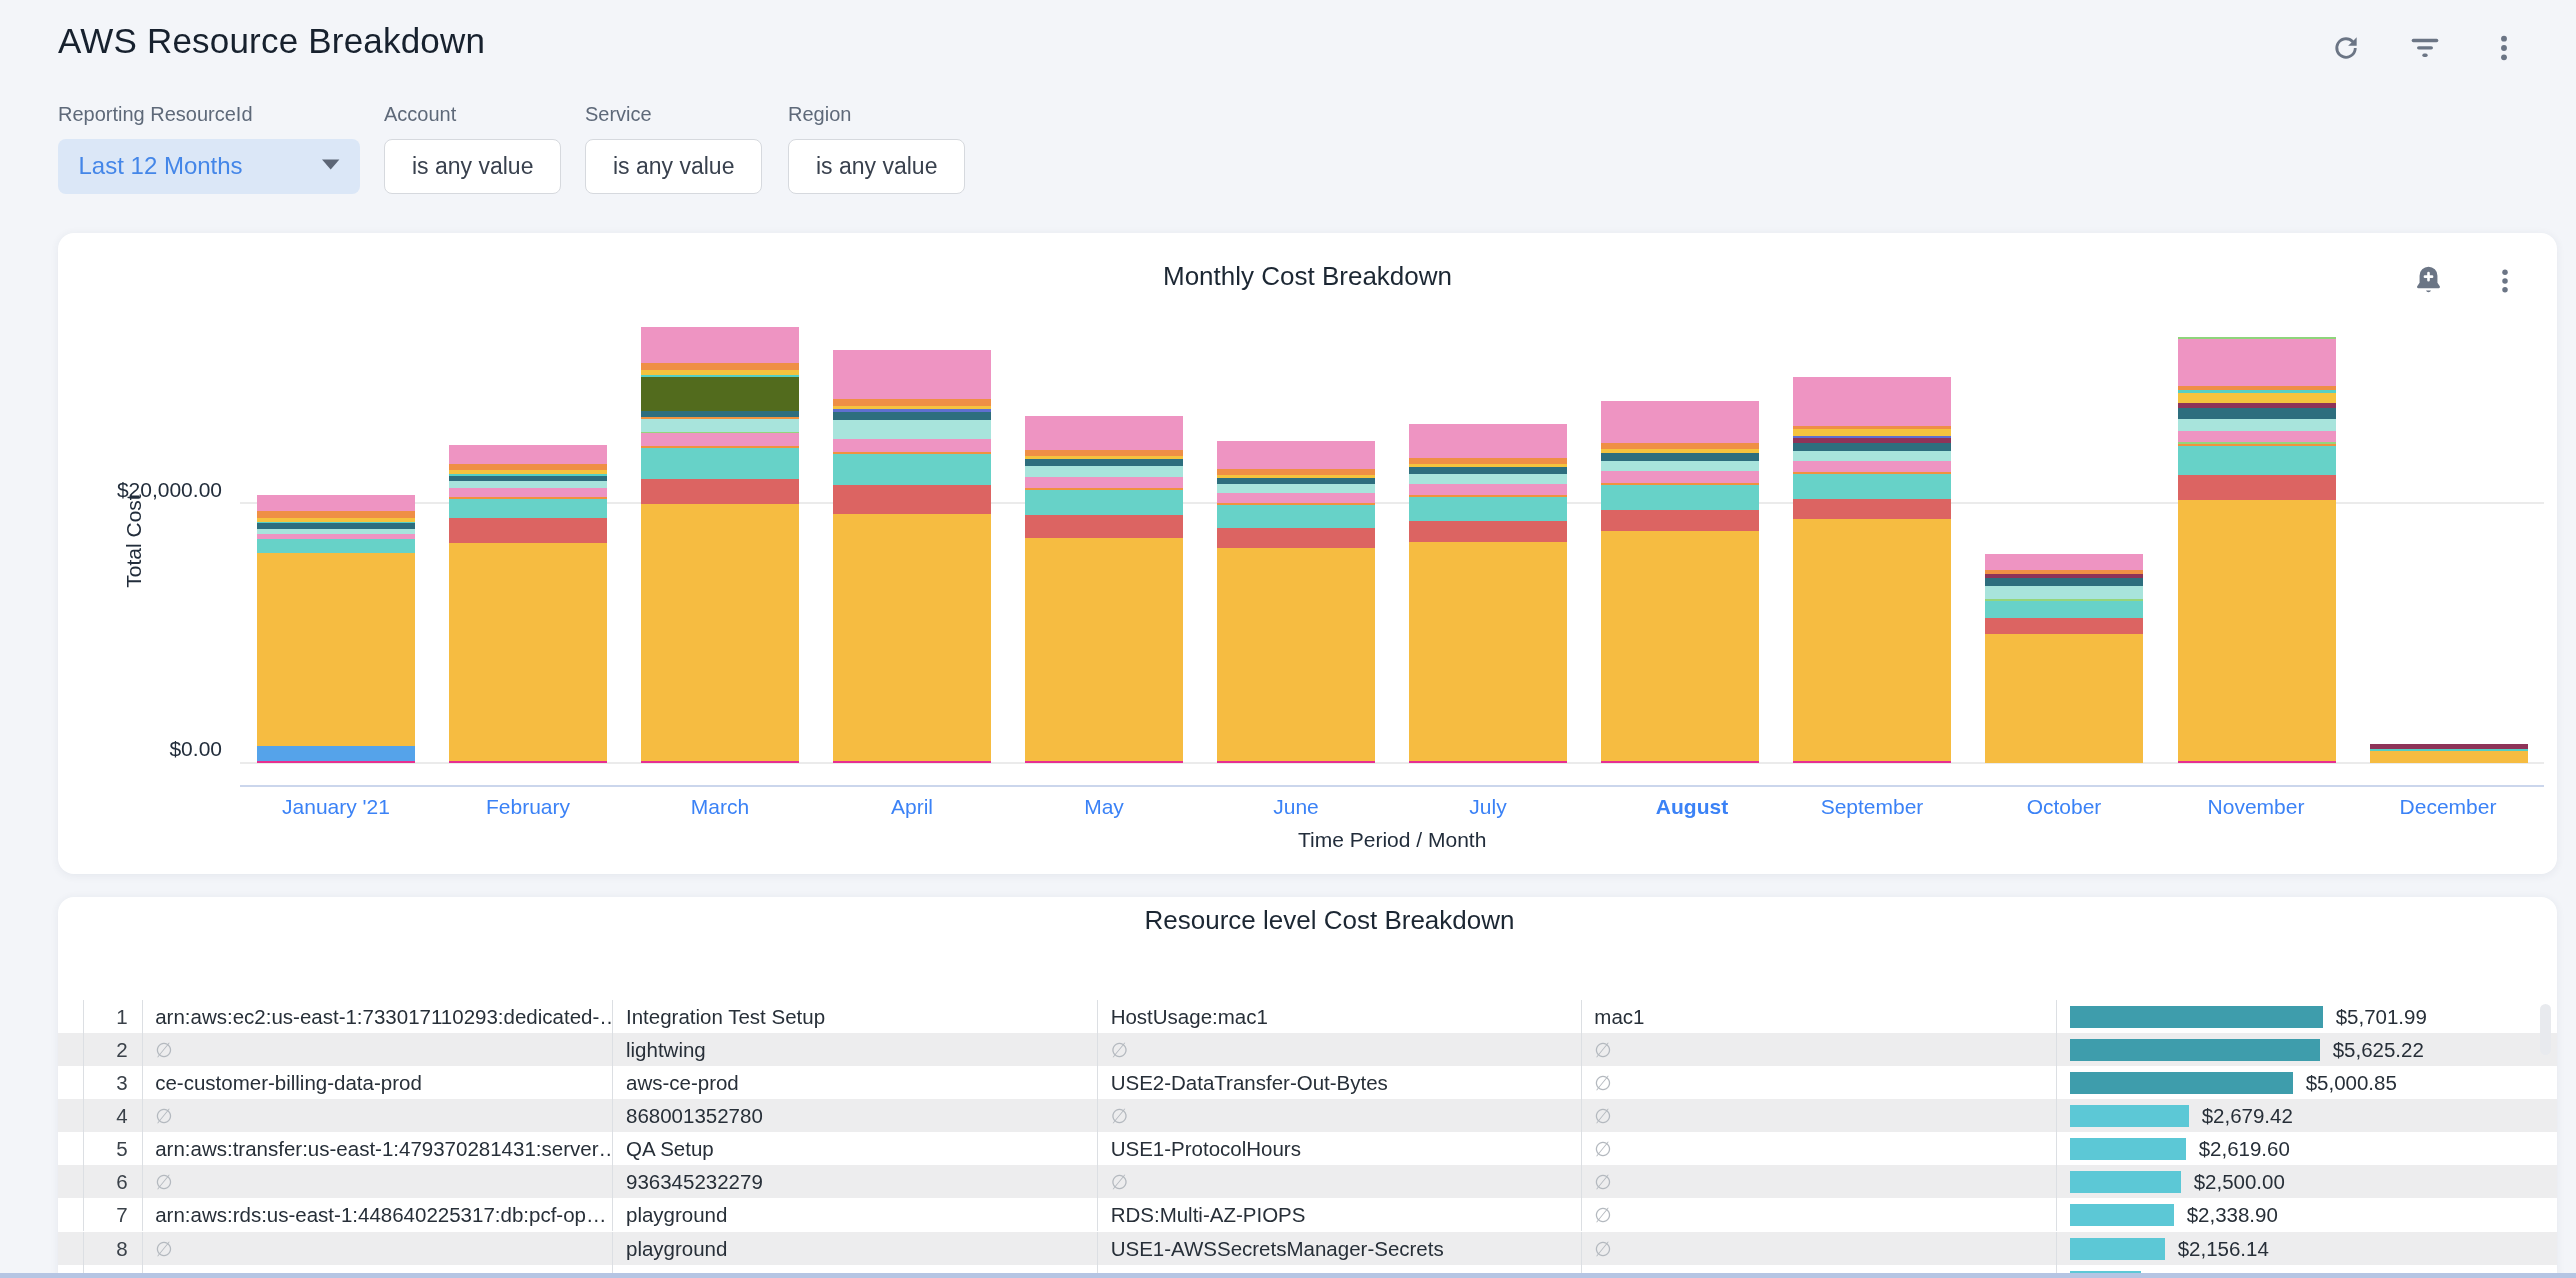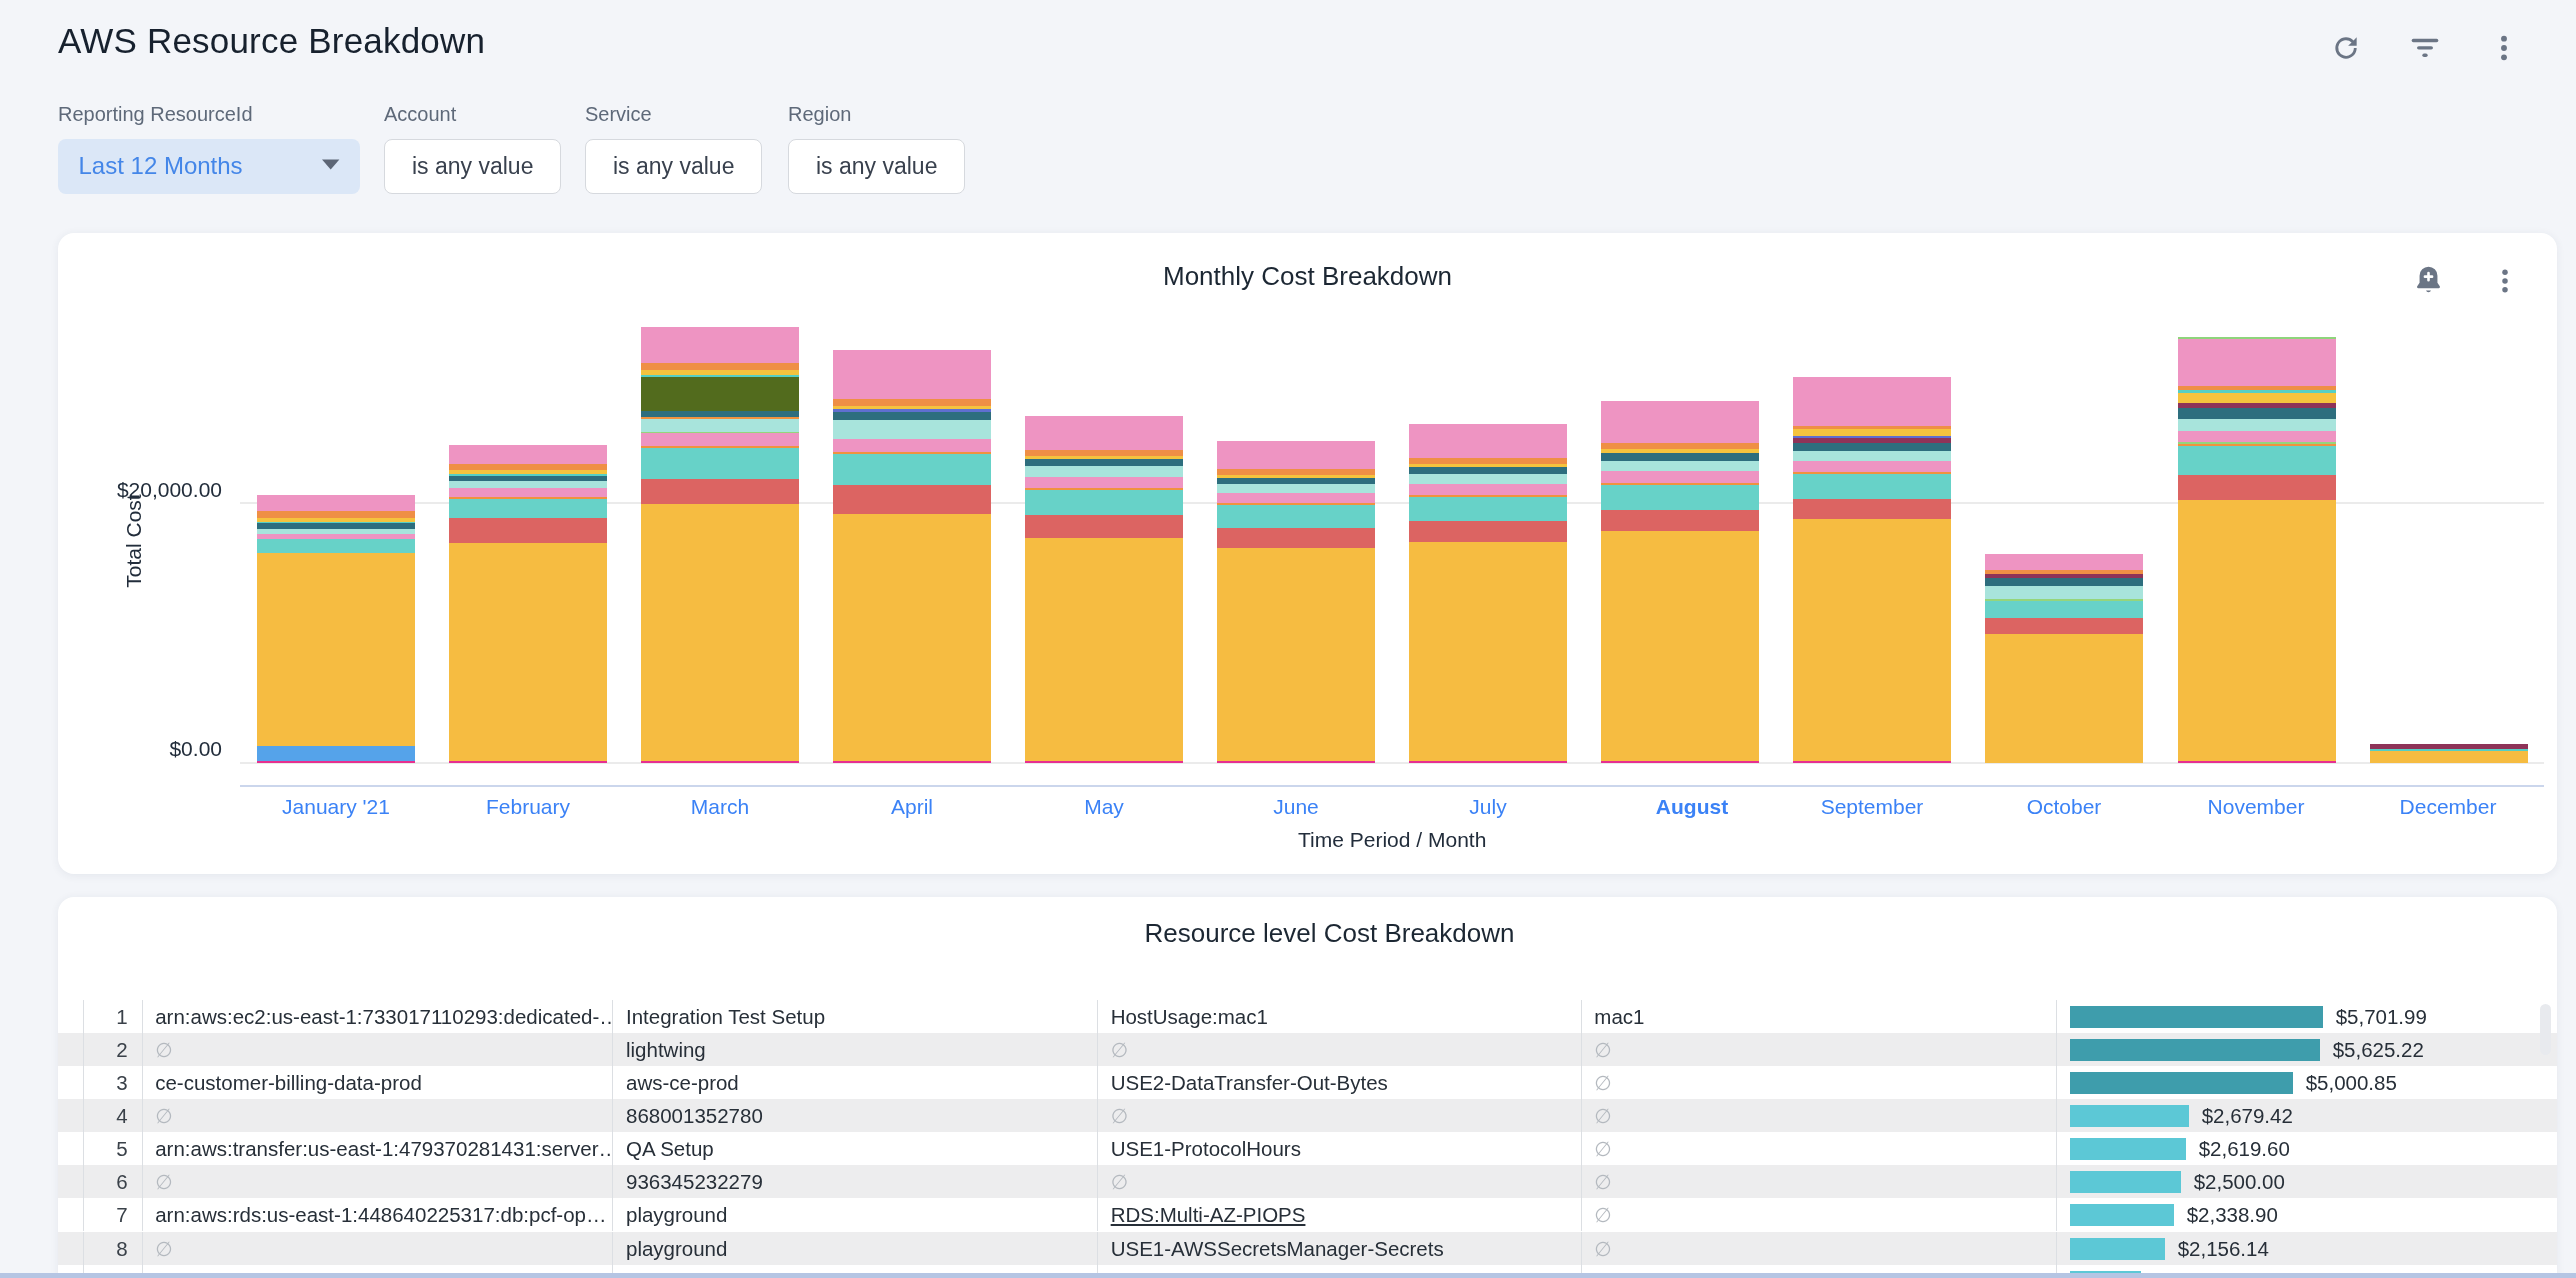--- a/index.html
+++ b/index.html
@@ -40,21 +40,21 @@
     position:absolute; left:58px; width:2499px; background:#fff;
     border-radius:16px; box-shadow:0 1.6px 8px rgba(40,55,80,.07);
   }
   .chart-card { top:233px; height:641px; }
   .table-card { top:897px; height:474px; }
   .card-title {
     position:absolute; left:0; right:0; text-align:center;
     font-size:26px; font-weight:500; color:#1c2733;
   }
   .chart-card .card-title { top:28px; }
-  .table-card .card-title { top:21px;padding-left:44px; }
+  .table-card .card-title { top:8px;padding-left:44px; }
   .chart-icons { position:absolute; top:30px; right:35px; display:flex; gap:41px; align-items:center; }
 
   
   .plot { position:absolute; left:182px; right:12.6px; top:87px; height:443px; }
   .gridline { position:absolute; left:0; right:0; height:1.6px; background:#ebebeb; }
   .xaxis-line { position:absolute; left:182px; right:12.6px; top:552px; height:2.4px; background:#cbd6ec; }
   .ytick { position:absolute; left:0; width:164px; text-align:right; font-size:21px; color:#222d3b; }
   .ylabel {
     position:absolute; left:76px; top:308px; transform:translate(-50%,-50%) rotate(-90deg);
     font-size:21px; color:#222d3b; white-space:nowrap;
@@ -450,21 +450,21 @@
               <div class="cost-bar" style="width: 111px; background: rgb(92, 200, 214);"></div>
               <span class="cost-label">$2,500.00</span>
             </div>
           </div>
         </div>
         <div class="trow" style="top: 301px;">
           <div class="trow-inner">
             <div class="td num" style="width: 59px; border-left: 1.6px solid rgb(220, 223, 227);">7</div>
             <div class="td" style="width: 475px;">arn:aws:rds:us-east-1:448640225317:db:pcf-op…</div>
             <div class="td" style="width: 489px;">playground</div>
-            <div class="td" style="width: 488px; text-decoration: underline;">RDS:Multi-AZ-PIOPS</div>
+            <div class="td" style="width: 488px;">RDS:Multi-AZ-PIOPS</div>
             <div class="td" style="width: 480px;">
               <span class="null-glyph">∅</span>
             </div>
             <div class="td" style="width: 505px;">
               <div class="cost-bar" style="width: 104px; background: rgb(92, 200, 214);"></div>
               <span class="cost-label">$2,338.90</span>
             </div>
           </div>
         </div>
         <div class="trow stripe" style="top: 335px;">

